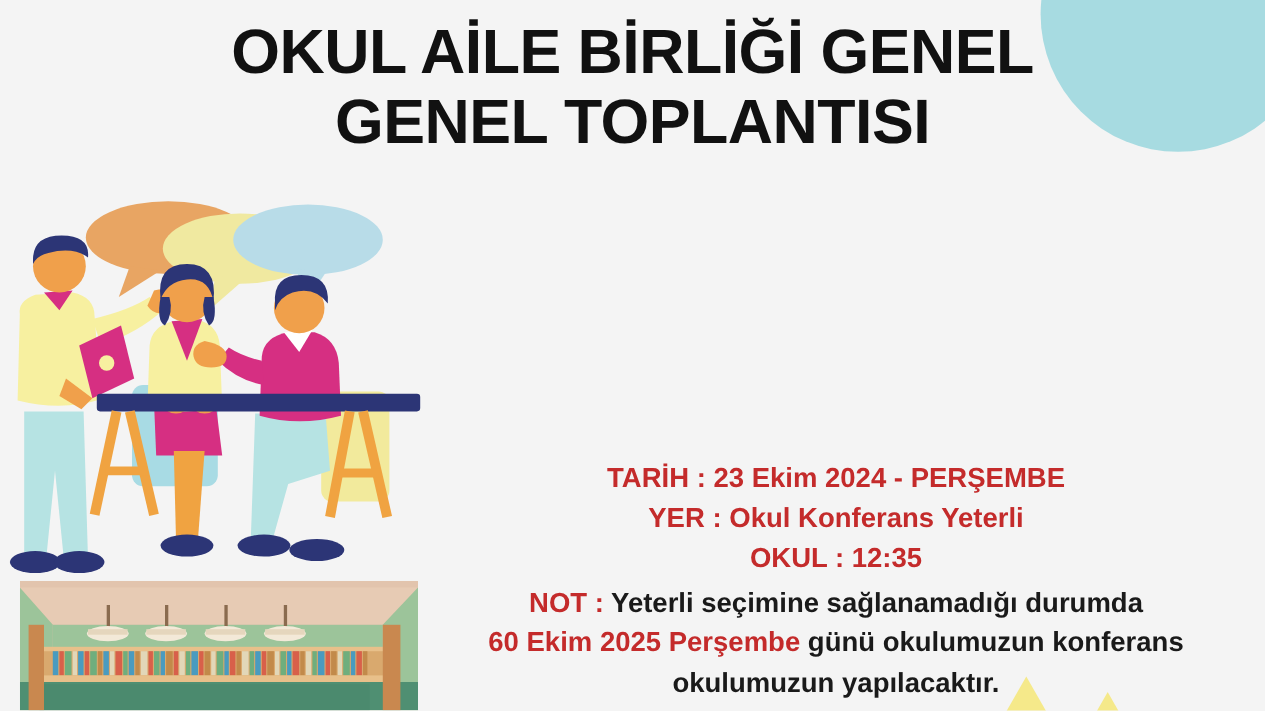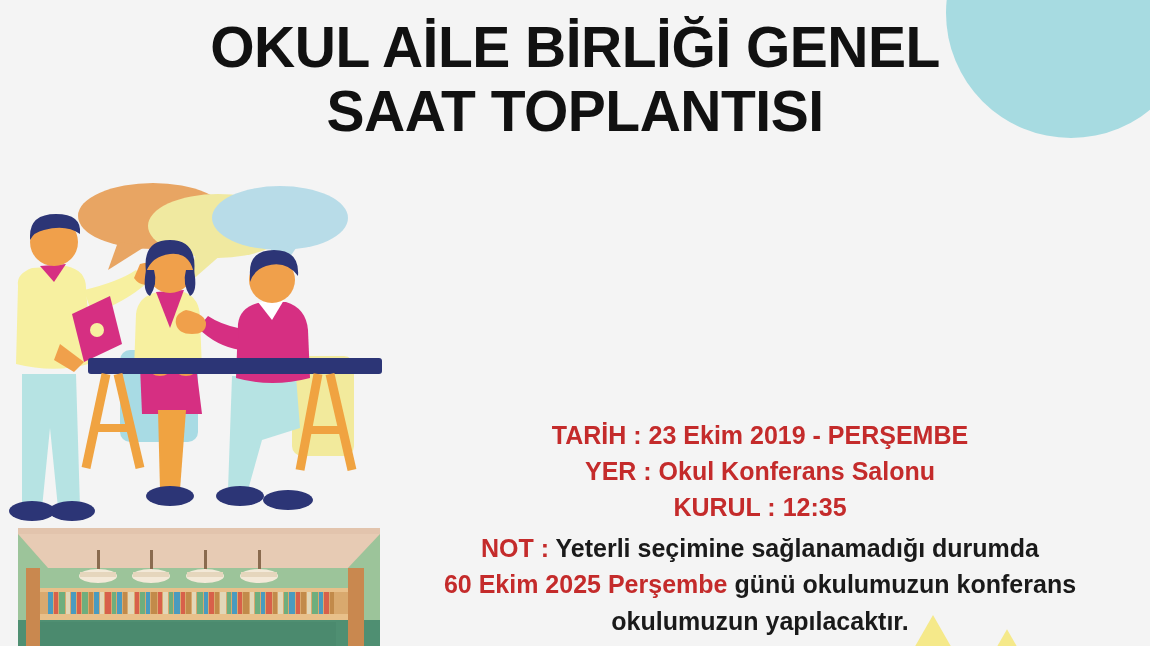--- a/index.html
+++ b/index.html
@@ -111,35 +111,35 @@
 </style>
 </head>
 <body>
 
 <div class="poster">
 
   <div class="teal-circle"></div>
 
   <h1 class="headline">
     <span class="l1">OKUL AİLE BİRLİĞİ GENEL</span>
-    <span class="l2">SAAT TOPLANTISI</span>
+    <span class="l2">GENEL TOPLANTISI</span>
   </h1>
 
 
   <div class="details">
     <div class="row">
       <span>TARİH :</span>
-      <span>23 Ekim 2019 - PERŞEMBE</span>
+      <span>23 Ekim 2024 - PERŞEMBE</span>
     </div>
     <div class="row">
       <span>YER :</span>
-      <span>Okul Konferans Salonu</span>
-    </div>
-    <div class="row">
-      <span>KURUL :</span>
+      <span>Okul Konferans Yeterli</span>
+    </div>
+    <div class="row">
+      <span>OKUL :</span>
       <span>12:35</span>
     </div>
   </div>
 
   <div class="note">
     <div class="row">
       <span class="red">NOT :</span>
       <span>Yeterli seçimine sağlanamadığı durumda</span>
     </div>
     <div class="row">

